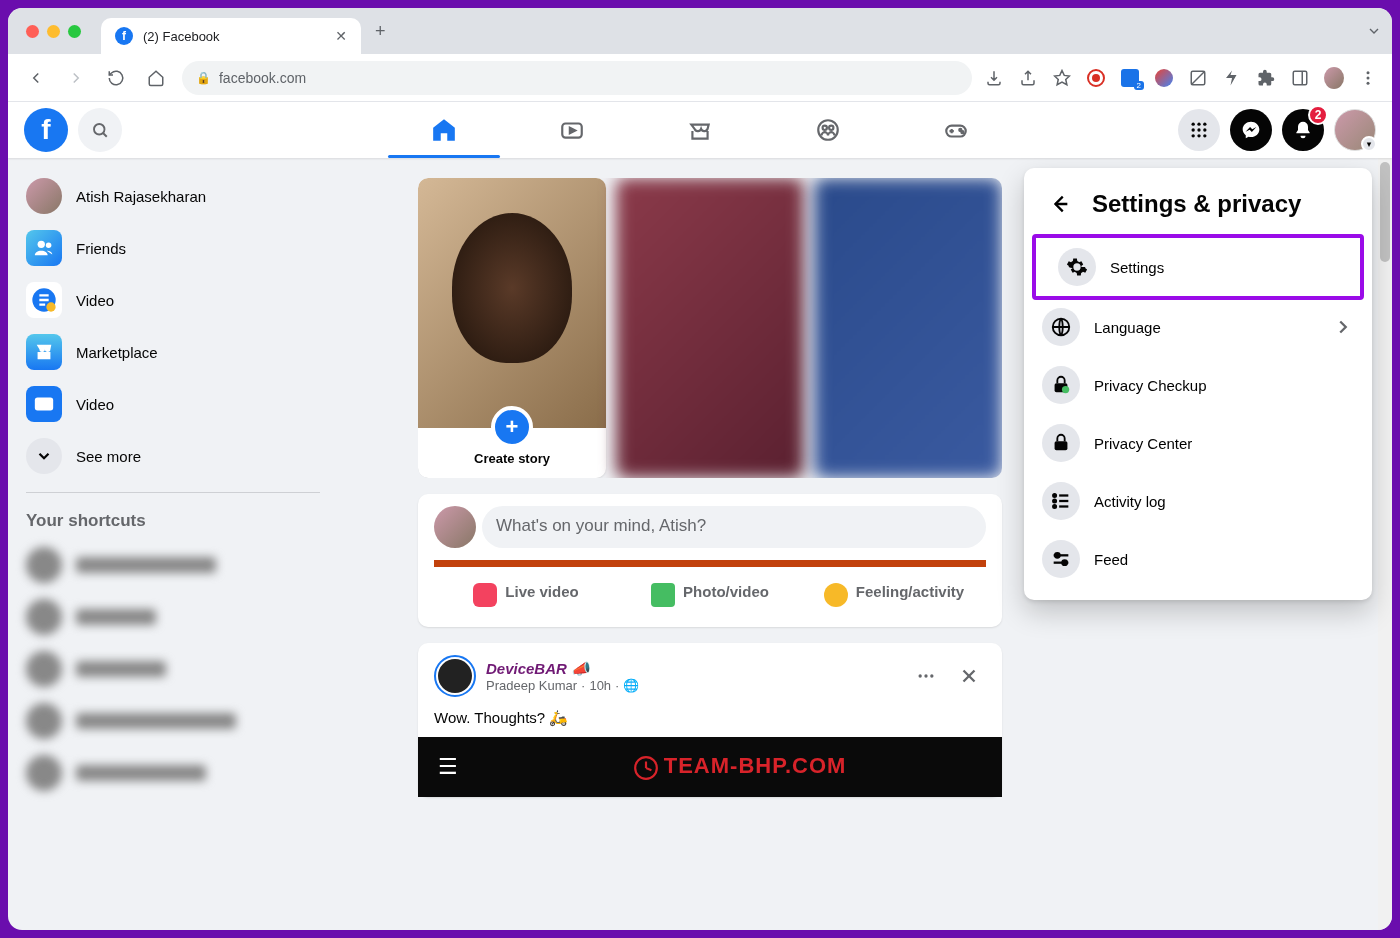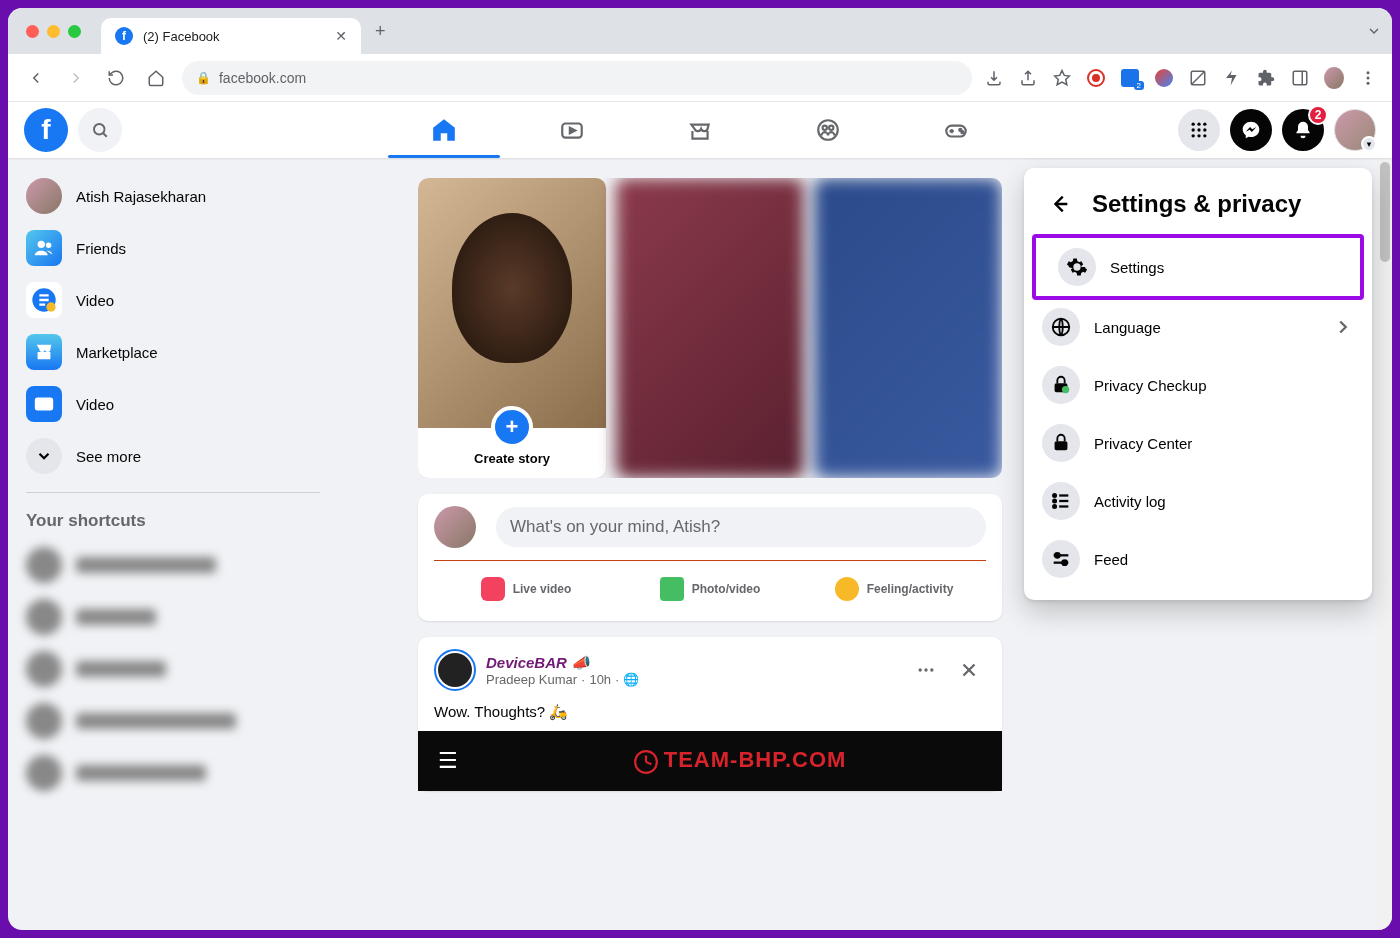--- a/index.html
+++ b/index.html
@@ -70,25 +70,25 @@
 .story-face { width: 120px; height: 150px; background: radial-gradient(ellipse at center, #5a3a28 0%, #2a1a10 80%); border-radius: 50% 50% 45% 45%; margin-top: -30px; }
 .story-bottom { height: 50px; display: flex; align-items: center; justify-content: center; position: relative; }
 .story-plus { position: absolute; top: -22px; left: 50%; transform: translateX(-50%); width: 42px; height: 42px; background: #1877f2; border-radius: 50%; border: 4px solid #fff; display: flex; align-items: center; justify-content: center; color: #fff; font-size: 22px; font-weight: 600; }
 .story-label { font-size: 13px; font-weight: 600; color: #050505; margin-top: 10px; }
 .story.blurred { filter: blur(8px); }
 .story.b1 { background: linear-gradient(135deg,#8b3a4a,#5a2030); }
 .story.b2 { background: linear-gradient(135deg,#2a4a8b,#3a5aa0); }
 
 
 .composer { background: #fff; border-radius: 10px; box-shadow: 0 1px 2px rgba(0,0,0,.1); padding: 12px 16px; }
-.composer-top { display: flex; align-items: center; gap: 20px; padding-bottom: 12px; border-bottom: 1px solid #c2410c; }
+.composer-top { display: flex; gap: 6px; padding-bottom: 12px; border-bottom: 7px solid #c2410c; }
 .composer-av { width: 42px; height: 42px; border-radius: 50%; background: linear-gradient(135deg,#c9a 0%,#876 100%); }
 .composer-input { flex: 1; background: #f0f2f5; border-radius: 24px; padding: 10px 14px; color: #65676b; font-size: 17px; cursor: pointer; }
 .composer-actions { display: flex; padding-top: 8px; }
-.composer-act { flex: 1; display: flex; align-items: center; justify-content: center; gap: 8px; padding: 8px; border-radius: 8px; cursor: pointer; color: #65676b; font-weight: 600; font-size: 12px; }
+.composer-act { flex: 1; display: flex; justify-content: center; gap: 8px; padding: 8px; border-radius: 8px; cursor: pointer; color: #65676b; font-weight: 600; font-size: 15px; }
 .act-ico { width: 24px; height: 24px; }
 .act-ico.red { background: #f3425f; border-radius: 6px; }
 .act-ico.green { background: #45bd62; border-radius: 4px; }
 .act-ico.yellow-face { background: #f7b928; border-radius: 50%; }
 
 
 .post { background: #fff; border-radius: 10px; box-shadow: 0 1px 2px rgba(0,0,0,.1); }
 .post-head { display: flex; align-items: center; padding: 12px 16px; gap: 10px; }
 .post-av { width: 42px; height: 42px; border-radius: 50%; background: #222; border: 2px solid #1877f2; padding: 2px; background-clip: content-box; }
 .post-meta { flex: 1; }

